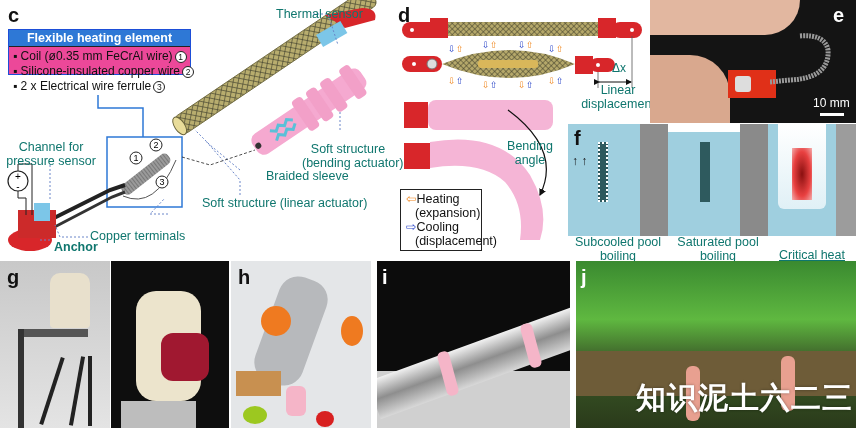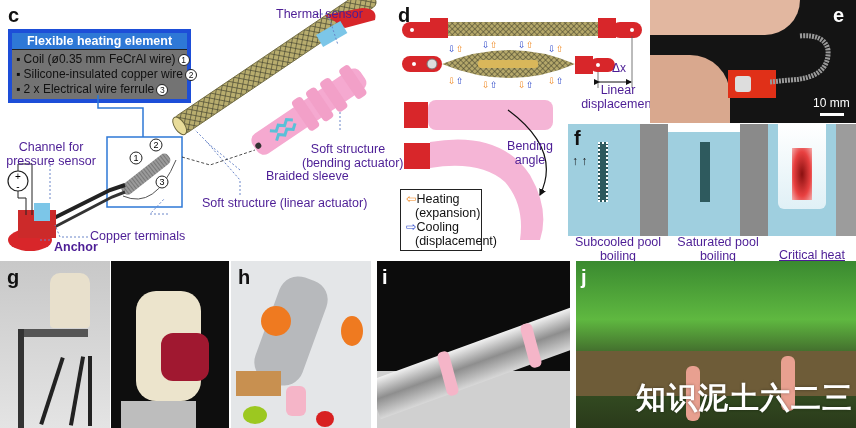--- a/index.html
+++ b/index.html
@@ -1,24 +1,24 @@
 <!DOCTYPE html>
 <html><head>
 <meta charset="utf-8">
 <style>
   * { box-sizing: border-box; margin: 0; padding: 0; }
   html, body { width: 856px; height: 428px; background: #ffffff; overflow: hidden; }
   body { font-family: "Liberation Sans", sans-serif; color: #111; position: relative; }
   .abs { position: absolute; }
   .panel-letter { position: absolute; font-weight: bold; font-size: 20px; font-family: "Liberation Sans", sans-serif; line-height: 1; }
-  .lbl { position: absolute; font-size: 12.5px; line-height: 1.1; color: #4c1d95; white-space: nowrap; }
+  .lbl { position: absolute; font-size: 12.5px; line-height: 1.1; color: #0f766e; white-space: nowrap; }
   .lbl.c { text-align: center; }
 
   
-  .feh-box { position: absolute; left: 8px; top: 29px; width: 183px; height: 74px; border: 4px solid #1d4ed8; background: #737373; }
+  .feh-box { position: absolute; left: 8px; top: 29px; width: 183px; height: 46px; border: 1px solid #1d4ed8; background: #ec4899; }
   .feh-head { background: #2e78d6; color: #fff; font-weight: bold; font-size: 12.5px; text-align: center; height: 17px; line-height: 17px; border-bottom: 1px solid #222; }
   .feh-list { padding: 2px 4px; font-size: 12px; line-height: 15px; }
   .feh-item { white-space: nowrap; }
   .circ { display: inline-block; width: 12px; height: 12px; border: 1px solid #222; border-radius: 50%; font-size: 8.5px; line-height: 10px; text-align: center; vertical-align: middle; background: #fff; margin-left: 2px; }
 
   .photo { position: absolute; overflow: hidden; }
   .legend-box { position: absolute; border: 1.5px solid #222; background: #fff; padding: 2px 5px; font-size: 12.5px; line-height: 14px; }
   .watermark { position: absolute; color: #fff; font-size: 30px; font-weight: bold; letter-spacing: 1px; white-space: nowrap; font-family: "DejaVu Sans", sans-serif; text-shadow: 0 0 3px rgba(0,0,0,.4); }
 </style>
 </head>

